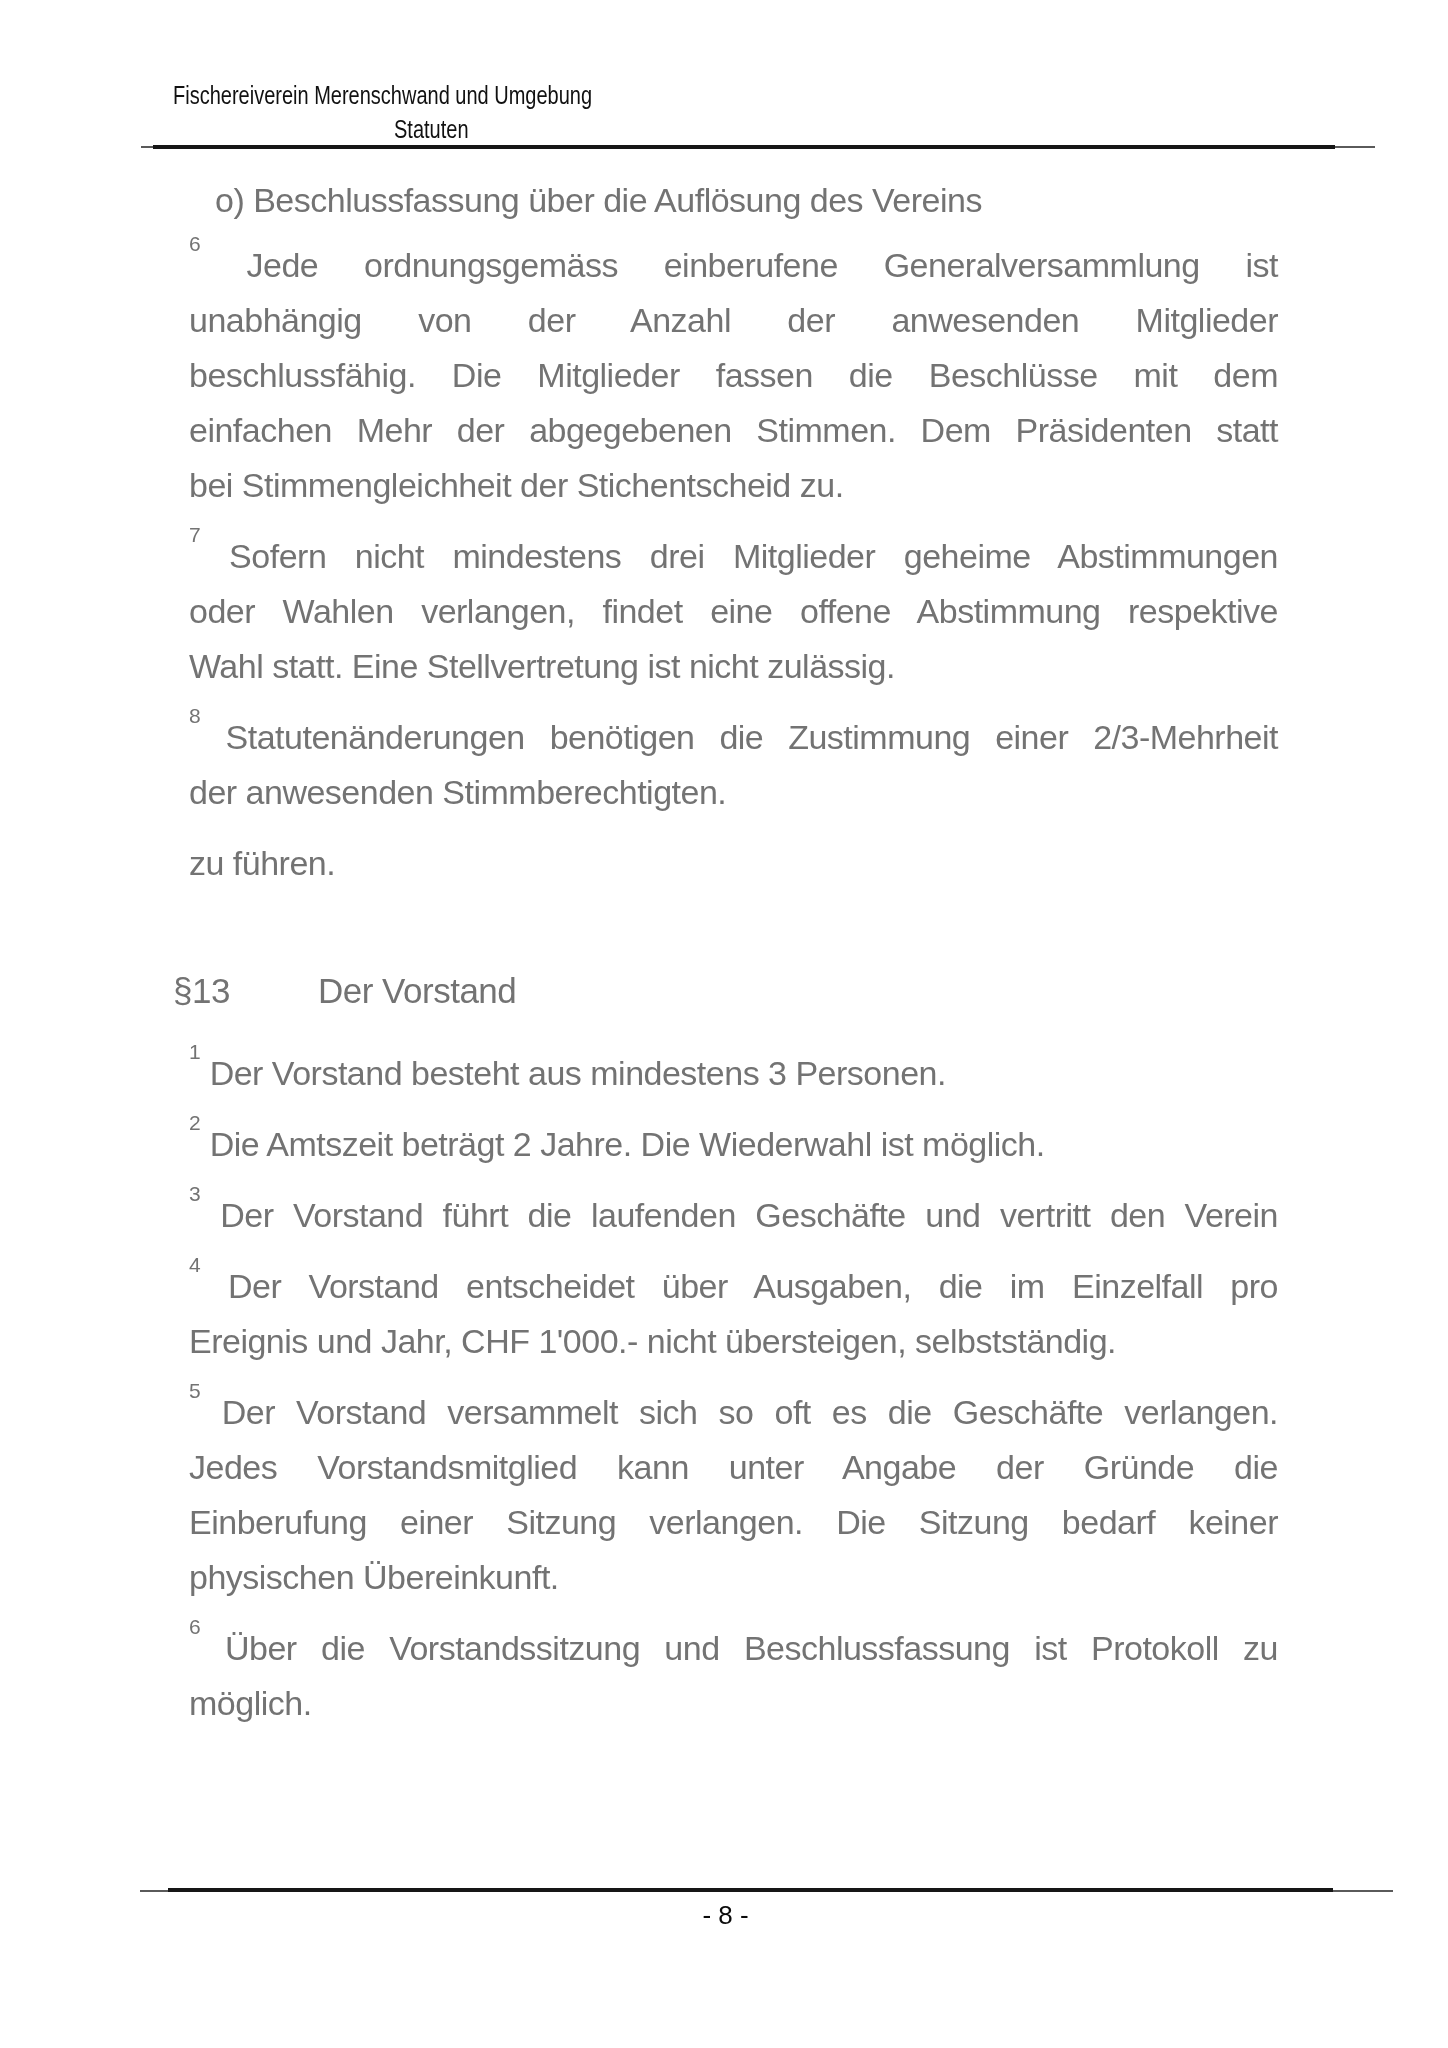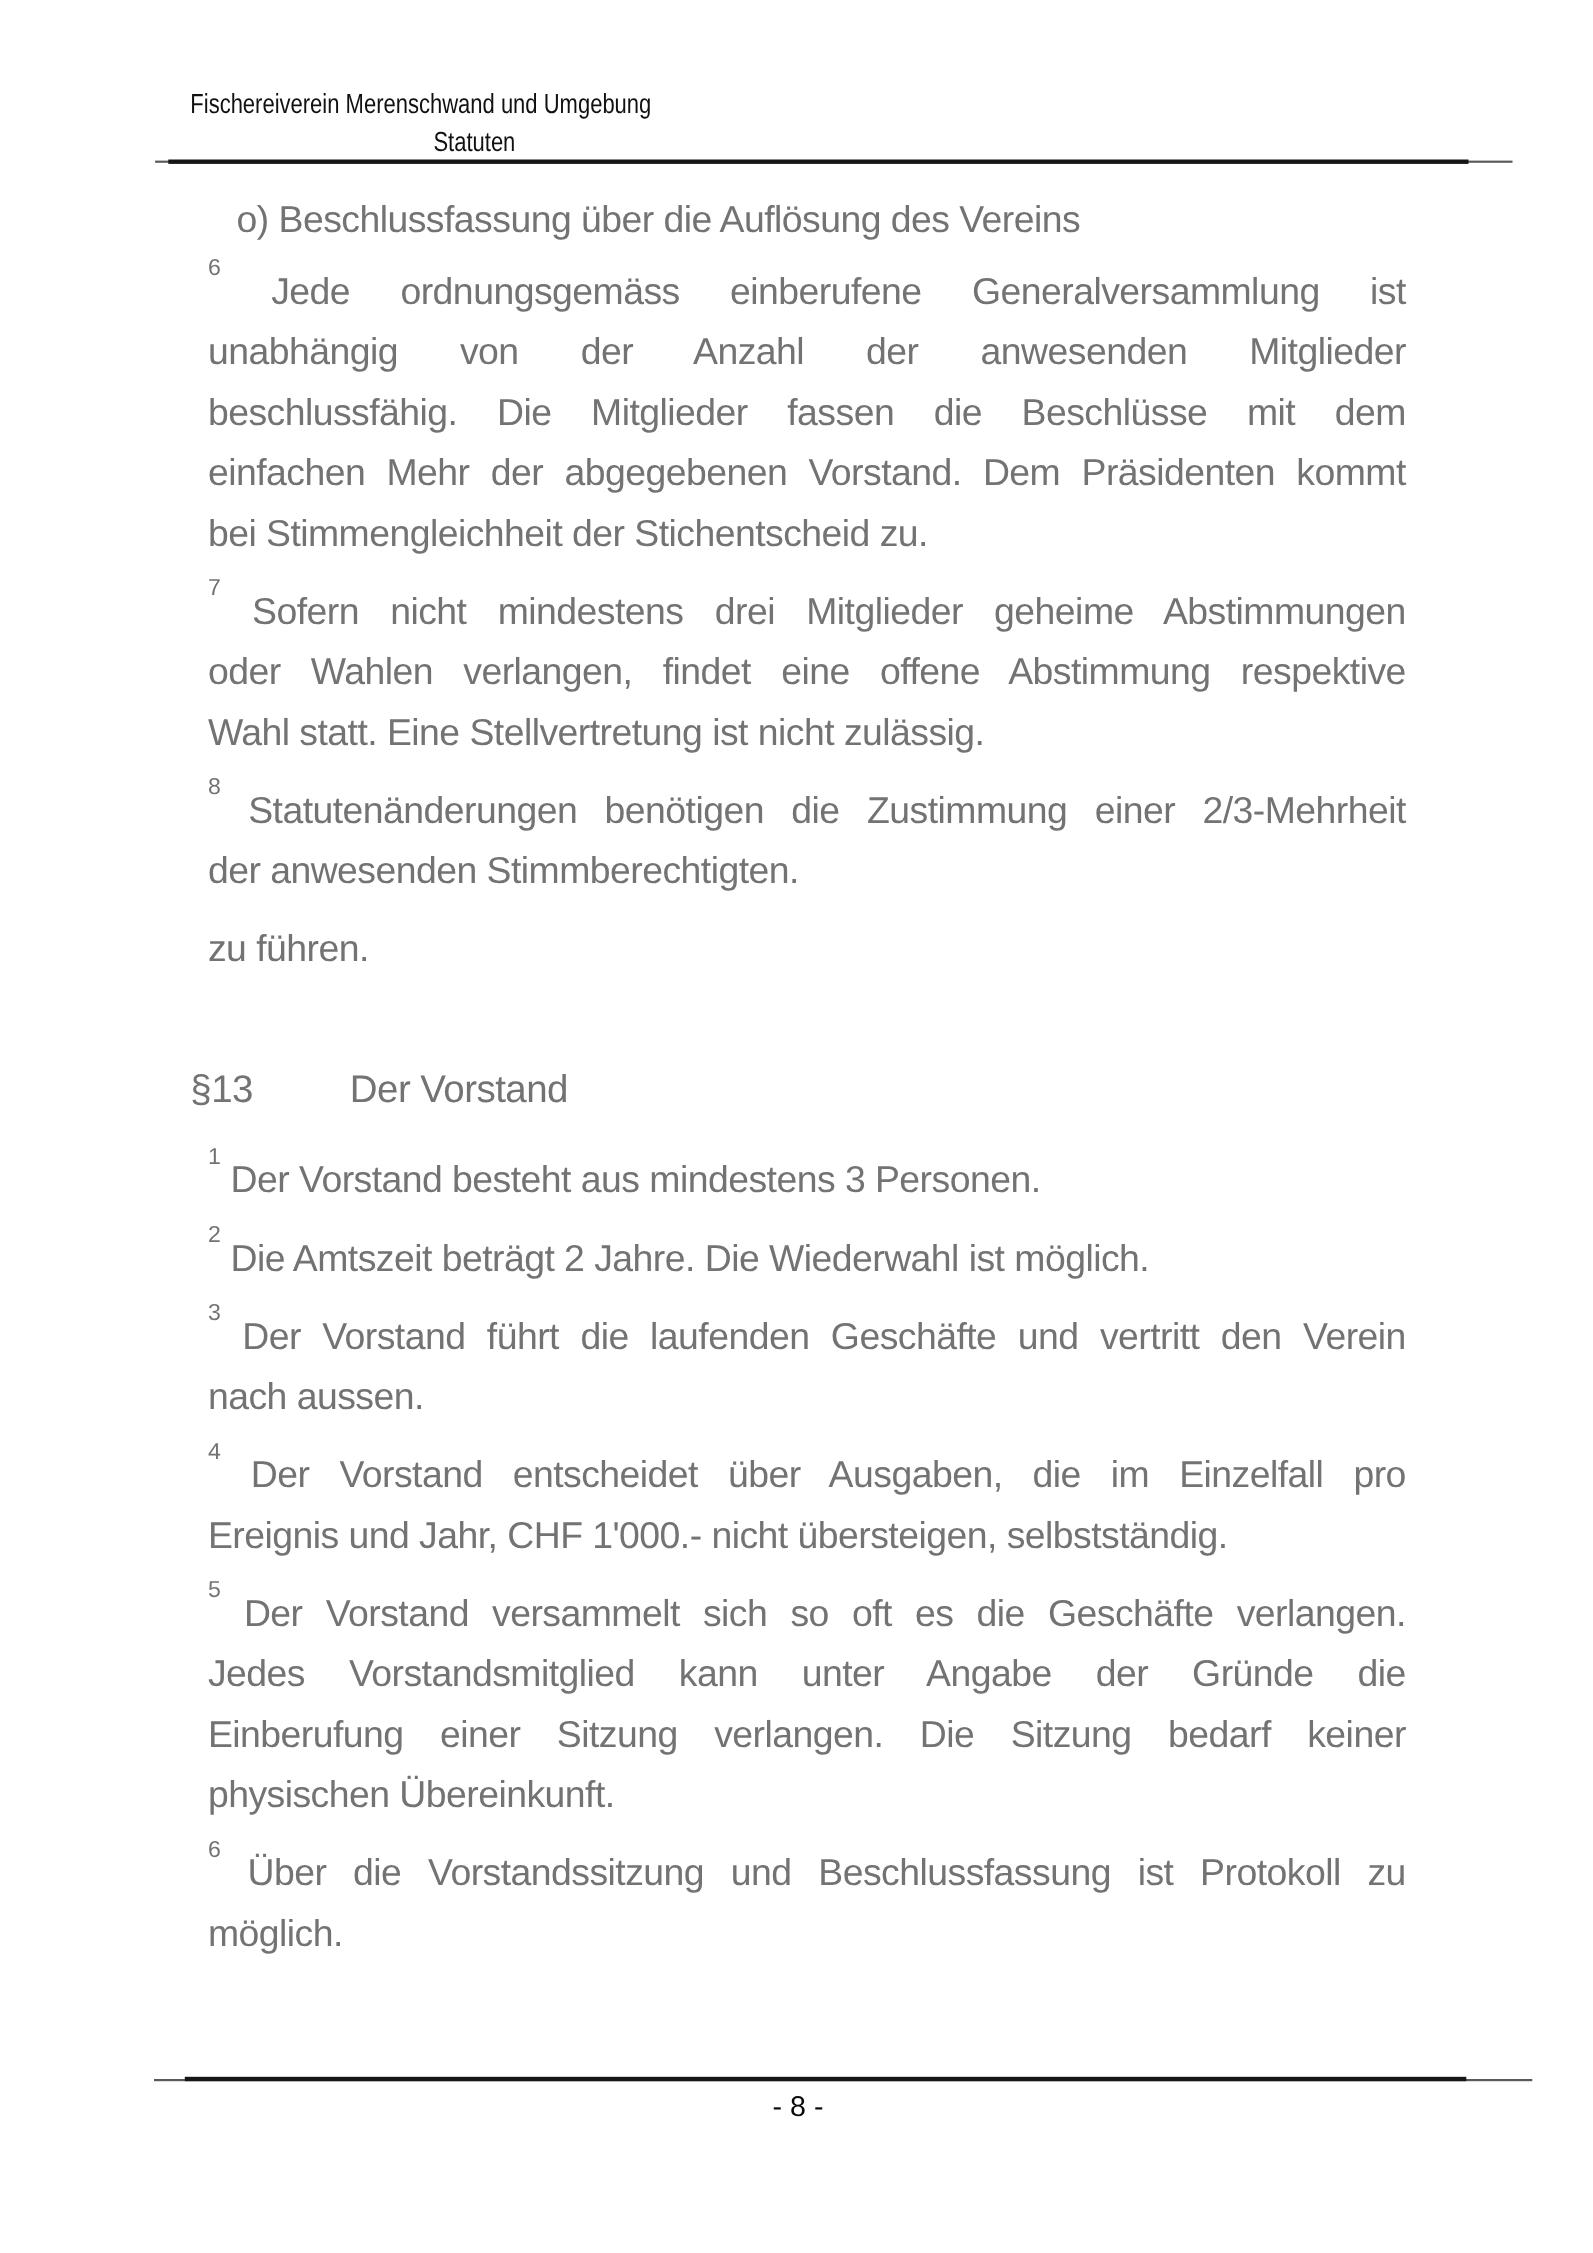--- a/index.html
+++ b/index.html
@@ -117,21 +117,21 @@
 
   <div class="content">
 
     <div class="item-heading">o) Beschlussfassung über die Auflösung des Vereins</div>
 
     <div>
         <p class="para">
           <span class="line"><sup class="pnum">6</sup> Jede ordnungsgemäss einberufene Generalversammlung ist</span>
           <span class="line">unabhängig von der Anzahl der anwesenden Mitglieder</span>
           <span class="line">beschlussfähig. Die Mitglieder fassen die Beschlüsse mit dem</span>
-          <span class="line">einfachen Mehr der abgegebenen Vorstand. Dem Präsidenten kommt</span>
+          <span class="line">einfachen Mehr der abgegebenen Stimmen. Dem Präsidenten statt</span>
           <span class="line last">bei Stimmengleichheit der Stichentscheid zu.</span>
         </p>
         <p class="para">
           <span class="line"><sup class="pnum">7</sup> Sofern nicht mindestens drei Mitglieder geheime Abstimmungen</span>
           <span class="line">oder Wahlen verlangen, findet eine offene Abstimmung respektive</span>
           <span class="line last">Wahl statt. Eine Stellvertretung ist nicht zulässig.</span>
         </p>
         <p class="para">
           <span class="line"><sup class="pnum">8</sup> Statutenänderungen benötigen die Zustimmung einer 2/3-Mehrheit</span>
           <span class="line last">der anwesenden Stimmberechtigten.</span>
@@ -147,21 +147,20 @@
 
     <div>
         <p class="para">
           <span class="line last"><sup class="pnum">1</sup> Der Vorstand besteht aus mindestens 3 Personen.</span>
         </p>
         <p class="para">
           <span class="line last"><sup class="pnum">2</sup> Die Amtszeit beträgt 2 Jahre. Die Wiederwahl ist möglich.</span>
         </p>
         <p class="para">
           <span class="line"><sup class="pnum">3</sup> Der Vorstand führt die laufenden Geschäfte und vertritt den Verein</span>
-          <span class="line last">nach aussen.</span>
         </p>
         <p class="para">
           <span class="line"><sup class="pnum">4</sup> Der Vorstand entscheidet über Ausgaben, die im Einzelfall pro</span>
           <span class="line last">Ereignis und Jahr, CHF 1'000.- nicht übersteigen, selbstständig.</span>
         </p>
         <p class="para">
           <span class="line"><sup class="pnum">5</sup> Der Vorstand versammelt sich so oft es die Geschäfte verlangen.</span>
           <span class="line">Jedes Vorstandsmitglied kann unter Angabe der Gründe die</span>
           <span class="line">Einberufung einer Sitzung verlangen. Die Sitzung bedarf keiner</span>
           <span class="line last">physischen Übereinkunft.</span>

